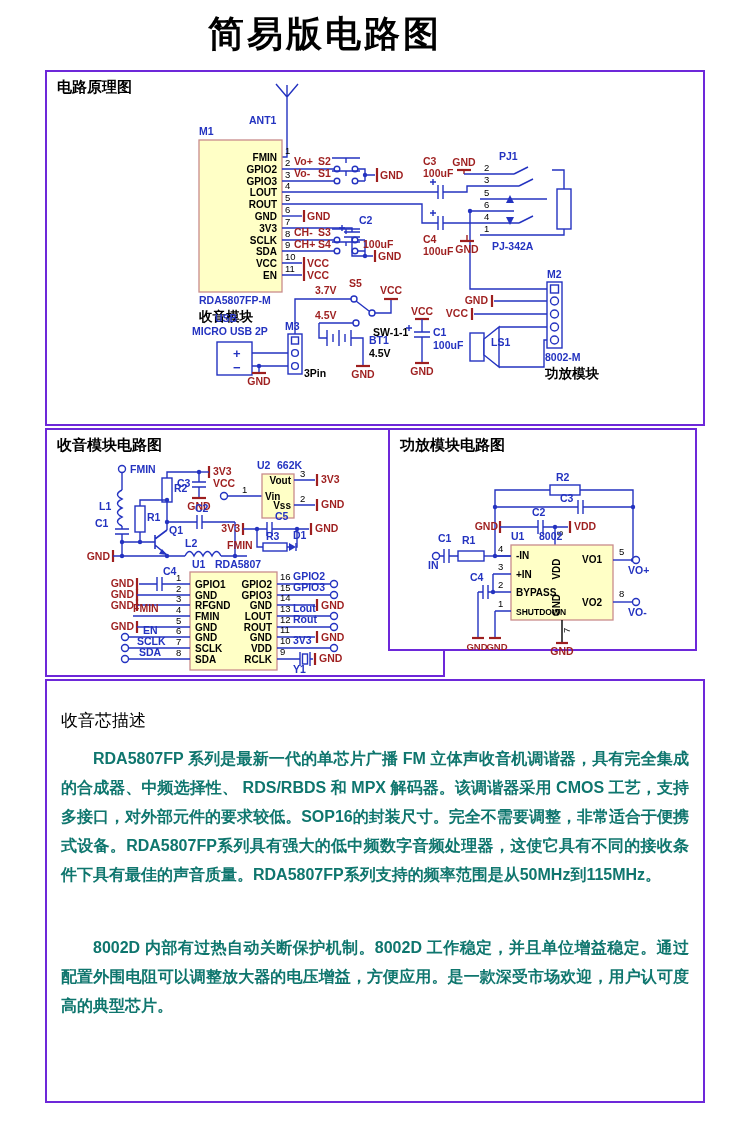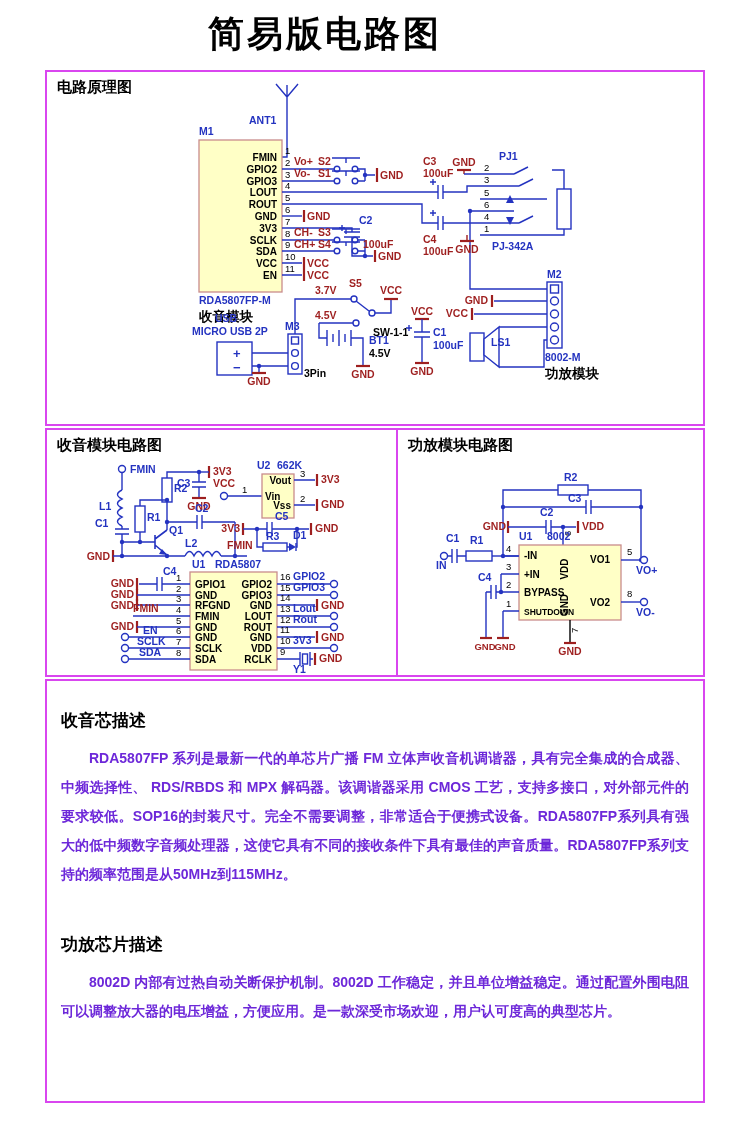--- a/index.html
+++ b/index.html
@@ -1,28 +1,28 @@
 <!DOCTYPE html>
 <html><head>
 <meta charset="utf-8">
 <style>
   html,body{margin:0;padding:0;background:#fff;}
   #stage{position:relative;width:750px;height:1135px;background:#fff;overflow:hidden;
          font-family:"Liberation Sans","DejaVu Sans",sans-serif;}
   #main-title{position:absolute;top:10px;left:0;width:650px;text-align:center;margin:0;
               font-size:36px;font-weight:bold;color:#000;letter-spacing:3px;}
-  .panel{position:absolute;border:2px solid #d946ef;background:#fff;box-sizing:border-box;}
+  .panel{position:absolute;border:2px solid #6d28d9;background:#fff;box-sizing:border-box;}
   #panel1{left:45px;top:70px;width:660px;height:356px;}
   #panel2{left:45px;top:428px;width:400px;height:249px;}
-  #panel3{left:396px;top:428px;width:309px;height:249px;}
+  #panel3{left:388px;top:428px;width:309px;height:223px;}
   #panel4{left:45px;top:679px;width:660px;height:424px;padding:28px 14px 0 14px;}
   .ptitle{position:absolute;left:10px;top:6px;font-size:15px;font-weight:bold;color:#000;}
   .panel svg{position:absolute;left:0;top:0;}
-  h2.desc{font-size:17px;font-weight:bold;color:#000;margin:0 0 12px 0;}
-  p.desc{font-size:14px;line-height:29px;font-weight:bold;color:#6d28d9;margin:0;
+  h2.desc{font-size:17px;font-weight:normal;color:#000;margin:0 0 12px 0;}
+  p.desc{font-size:16px;line-height:29px;font-weight:bold;color:#0f766e;margin:0;
          text-align:justify;text-indent:2em;}
   .gap{height:44px;}
   
   .w{stroke:#2433c0;stroke-width:1.4;fill:none;}
   .bar{stroke:#9e1f1f;stroke-width:2.2;fill:none;}
   .rw{stroke:#9e1f1f;stroke-width:1.4;fill:none;}
   .chip{fill:#ffffc6;stroke:#c98c8c;stroke-width:1.3;}
   .cbox{fill:#ffffff;stroke:#2433c0;stroke-width:1.4;}
   .port{fill:#fff;stroke:#2433c0;stroke-width:1.4;}
   .dot{fill:#2433c0;}
@@ -513,16 +513,15 @@
         <line class="bar" x1="166" y1="213" x2="178" y2="213"></line>
         <text class="rt" x="172" y="225" text-anchor="middle">GND</text>
       </g>
     </svg>
   </div>
 
   <div id="panel4" class="panel">
     <h2 class="desc">收音芯描述</h2>
     <p class="desc">RDA5807FP 系列是最新一代的单芯片广播 FM 立体声收音机调谐器，具有完全集成的合成器、中频选择性、 RDS/RBDS 和 MPX 解码器。该调谐器采用 CMOS 工艺，支持多接口，对外部元件的要求较低。SOP16的封装尺寸。完全不需要调整，非常适合于便携式设备。RDA5807FP系列具有强大的低中频数字音频处理器，这使它具有不同的接收条件下具有最佳的声音质量。RDA5807FP系列支持的频率范围是从50MHz到115MHz。</p>
     <div class="gap"></div>
-    <h2 class="desc">功放芯片描述</h2>
     <p class="desc">8002D 内部有过热自动关断保护机制。8002D 工作稳定，并且单位增益稳定。通过配置外围电阻可以调整放大器的电压增益，方便应用。是一款深受市场欢迎，用户认可度高的典型芯片。</p>
   </div>
 </div>
 
 </body></html>

